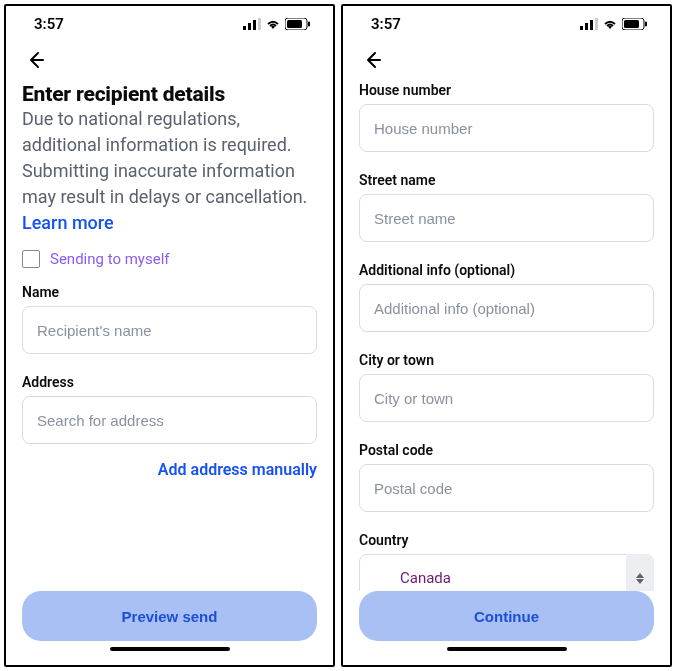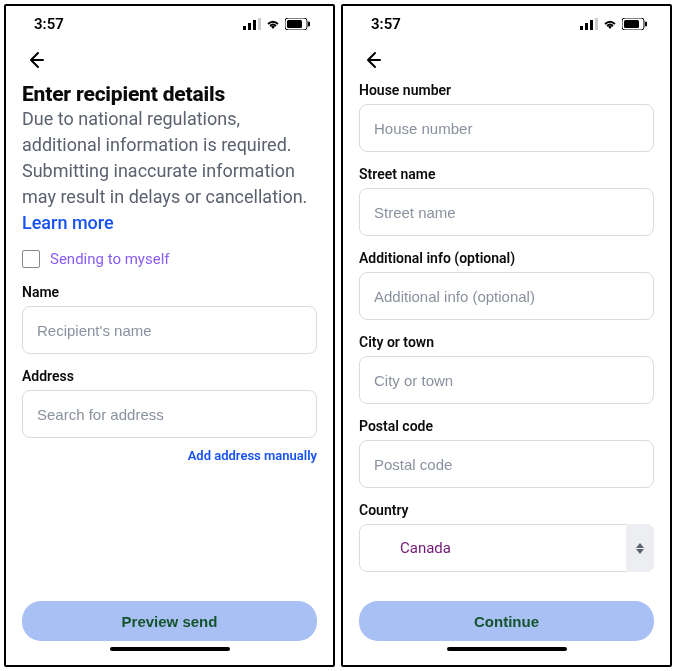--- a/index.html
+++ b/index.html
@@ -85,21 +85,21 @@
     height: 18px;
     border: 1.5px solid #888;
     border-radius: 2px;
     background: #fff;
   }
   .checkbox-label {
     font-size: 15px;
     color: #8b5cf6;
   }
   .field {
-    margin-bottom: 14px;
+    margin-bottom: 20px;
   }
   .field-label {
     font-size: 14px;
     font-weight: 600;
     color: #0a0b0d;
     margin-bottom: 6px;
     display: block;
   }
   .text-input {
     width: 100%;
@@ -131,35 +131,35 @@
     align-items: center;
     justify-content: center;
     gap: 1px;
     color: #5b616e;
     font-size: 8px;
     pointer-events: none;
   }
   .manual-link {
     text-align: right;
     color: #1652f0;
-    font-size: 13px;
+    font-size: 16px;
     font-weight: 600;
     margin-top: -4px;
     cursor: pointer;
   }
   .footer {
     padding: 0 16px 10px 16px;
   }
   .primary-btn {
     width: 100%;
-    height: 40px;
+    height: 50px;
     border: none;
     border-radius: 19px;
     background: #a9c0f5;
-    color: #14532d;
+    color: #1d4ed8;
     font-size: 15px;
     font-weight: 600;
     cursor: pointer;
   }
   .home-indicator {
     width: 120px;
     height: 4px;
     background: #000;
     border-radius: 3px;
     margin: 6px auto 4px auto;

